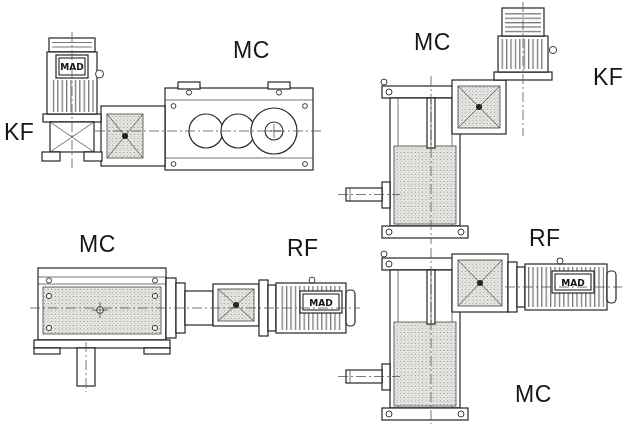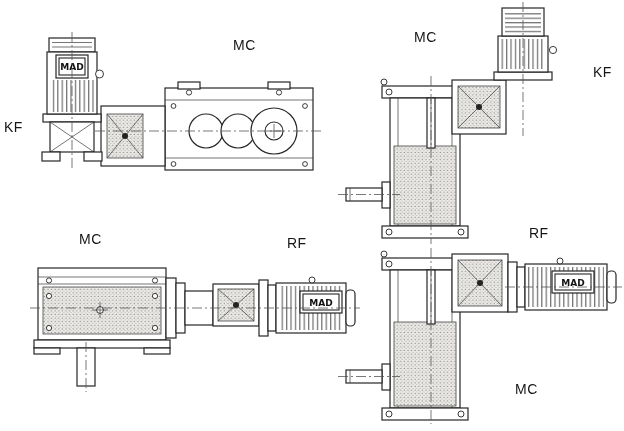--- a/index.html
+++ b/index.html
@@ -3,21 +3,21 @@
 <meta charset="utf-8">
 <style>
   html,body { margin:0; padding:0; background:#fff; }
   .stage {
     position:relative; width:624px; height:431px;
     background:#ffffff; overflow:hidden;
     font-family:"Liberation Sans","DejaVu Sans",sans-serif;
   }
   .stage svg { position:absolute; left:0; top:0; }
   .lbl {
-    position:absolute; font-size:14px; color:#161616; letter-spacing:0.5px;
+    position:absolute; font-size:23px; color:#161616; letter-spacing:0.5px;
     font-family:"Liberation Sans","DejaVu Sans",sans-serif; white-space:nowrap;
   }
   
   .body  { fill:#ffffff; stroke:#262626; stroke-width:1.2; }
   .ln    { fill:none; stroke:#262626; stroke-width:1.1; }
   .thin  { fill:none; stroke:#3a3a3a; stroke-width:0.7; }
   .bolt  { fill:#ffffff; stroke:#262626; stroke-width:0.9; }
   .dot   { fill:#222222; stroke:none; }
   .cl    { fill:none; stroke:#555555; stroke-width:0.8; stroke-dasharray:10 3 2 3; }
   .stipb { stroke:#444444; stroke-width:0.8; }

